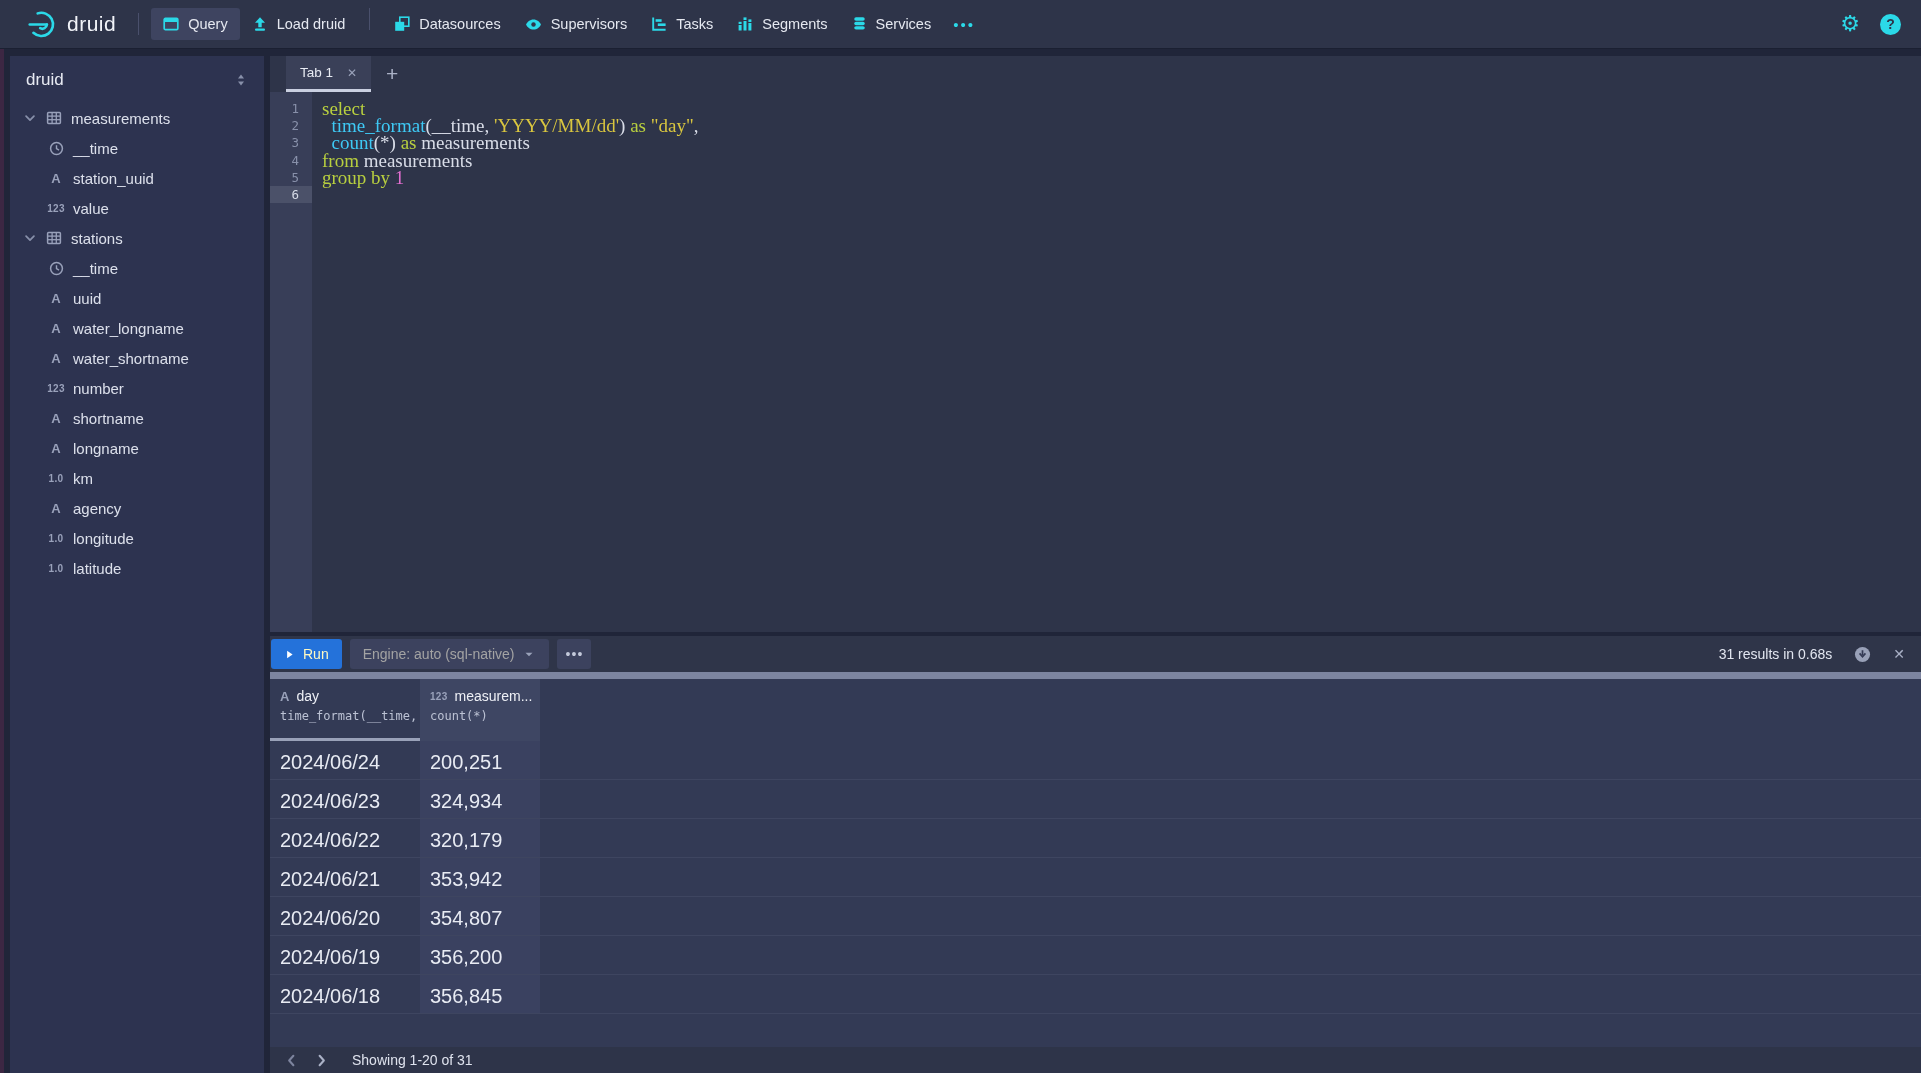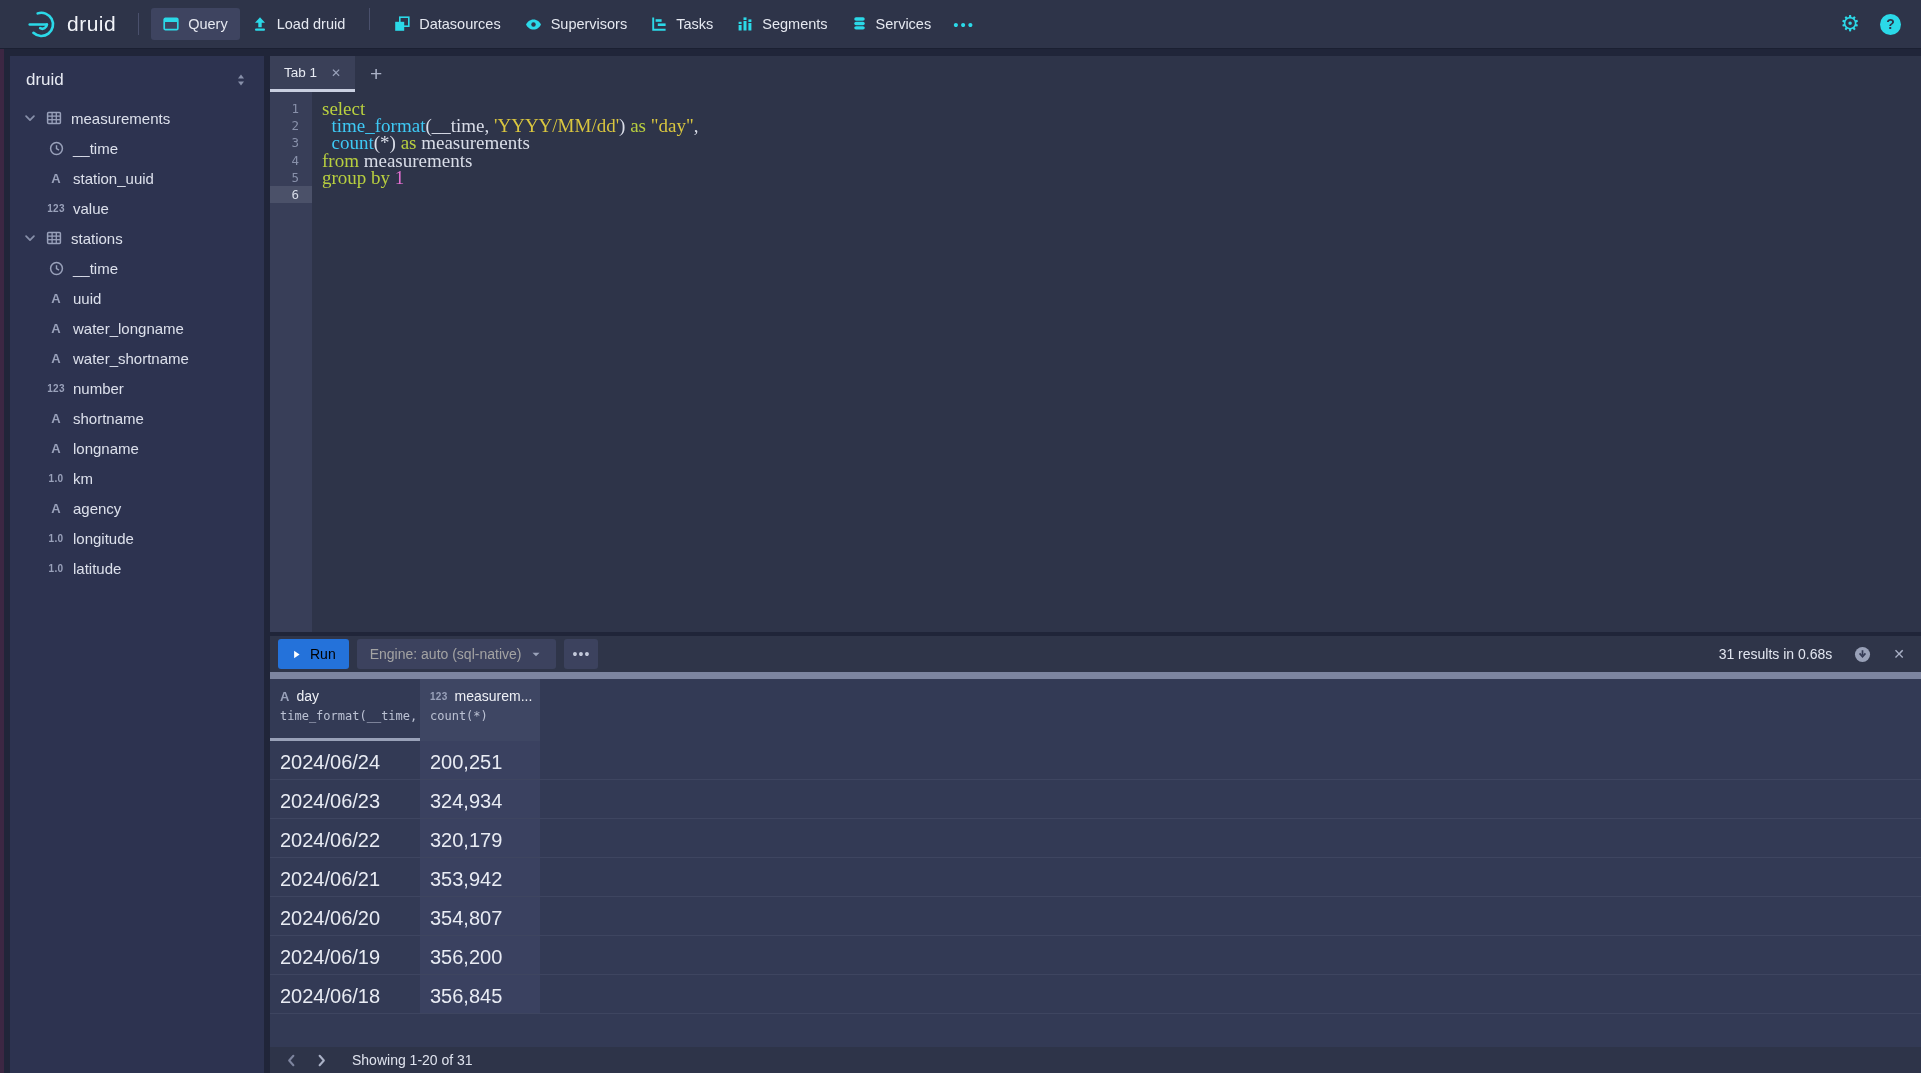--- a/index.html
+++ b/index.html
@@ -36,21 +36,21 @@
   .trow.group{padding-left:13px}
   .trow.child{padding-left:36px}
   .chev{color:#8890aa;display:flex}
   .tbox{width:20px;display:flex;justify-content:center;align-items:center;color:#99a1ba;flex:none}
   .ticon-a{font-size:13px;font-weight:700;color:#99a1ba}
   .ticon-sm{font-size:10px;font-weight:700;color:#99a1ba;letter-spacing:.3px}
 
   
   .main{position:absolute;left:270px;top:56px;right:0;bottom:0;background:#2e3449}
 
-  .tabbar{position:absolute;top:0;left:0;right:0;height:36px;display:flex;align-items:stretch}
+  .tabbar{position:absolute;top:0;left:16px;right:0;height:36px;display:flex;align-items:stretch}
   .tab{display:flex;align-items:center;gap:14px;padding:0 14px;background:#3a4058;
        border-bottom:3px solid #c9cfe0;font-size:13.5px;color:#e8ebf3;cursor:pointer;box-sizing:border-box}
   .tab-close{color:#9aa2ba;font-size:12px;cursor:pointer}
   .tab-plus{width:42px;display:flex;align-items:center;justify-content:center;color:#aab1c6;
             font-size:21px;cursor:pointer}
 
   .editor{position:absolute;top:36px;left:0;right:0;height:540px;background:#2e3449;cursor:text}
   .gutter{position:absolute;left:0;top:0;bottom:0;width:42px;background:#383e58;padding-top:8px;box-sizing:border-box}
   .gut-num{height:17.2px;line-height:17.2px;text-align:right;padding-right:13px;
            font-family:"DejaVu Sans Mono",monospace;font-size:12.5px;color:#8890aa}
@@ -60,21 +60,21 @@
   .cline{height:17.2px;white-space:pre;padding-left:10px}
   .cline.active{background:#3e445d}
   .kw{color:var(--kw)} .fn{color:var(--fn)} .str{color:var(--str)} .num{color:var(--num)} .pl{color:#d9dde8}
   .cursor{display:inline-block;width:2px;height:13px;background:#f2606e;margin-left:1px;vertical-align:-2px}
 
   .runbar{position:absolute;top:576px;left:0;right:0;height:40px;background:#2f3549;
           border-top:4px solid #202539;box-sizing:border-box;display:flex;align-items:center;
           padding:0 16px 0 0;gap:8px}
   .btn{height:30px;display:flex;align-items:center;gap:8px;border-radius:3px;font-size:14px;
        padding:0 13px;cursor:pointer;box-sizing:border-box}
-  .btn-run{background:var(--run-btn);color:#000000;margin-left:8px}
+  .btn-run{background:var(--run-btn);color:#fef9c3;margin-left:1px}
   .btn-run .icn{color:#fff}
   .btn-gray{background:#3c425e;color:#a3a3a3}
   .btn-gray .icn{color:#9aa2ba}
   .btn-more{background:#3c425e;color:#c3c9da;width:34px;justify-content:center;letter-spacing:1px;
             font-size:14px;padding:0}
   .run-status{margin-left:auto;font-size:14px;color:#e2e6f0}
   .run-dl{color:#99a1b8;display:flex;cursor:pointer;margin-left:14px}
   .run-close{color:#aab1c6;font-size:14px;cursor:pointer;margin-left:14px}
 
   .divider{position:absolute;top:616px;left:0;right:0;height:7px;background:var(--divider);cursor:row-resize}

